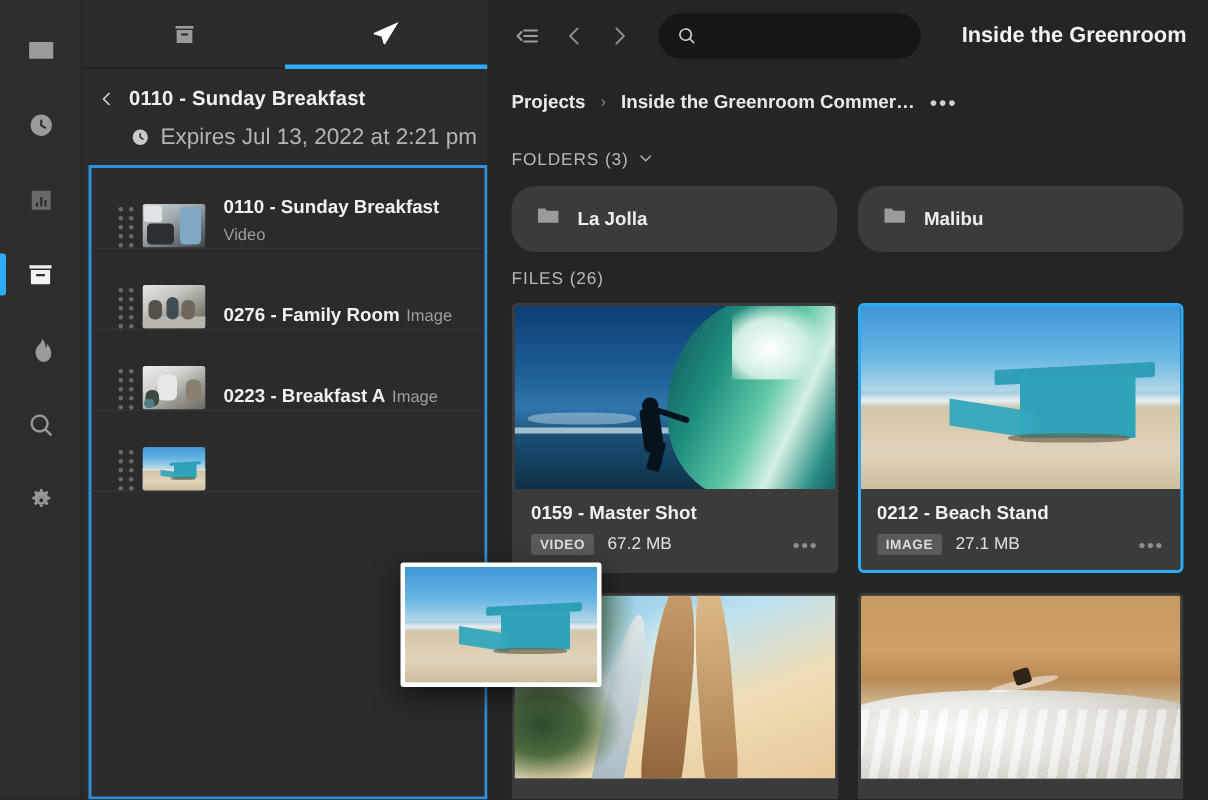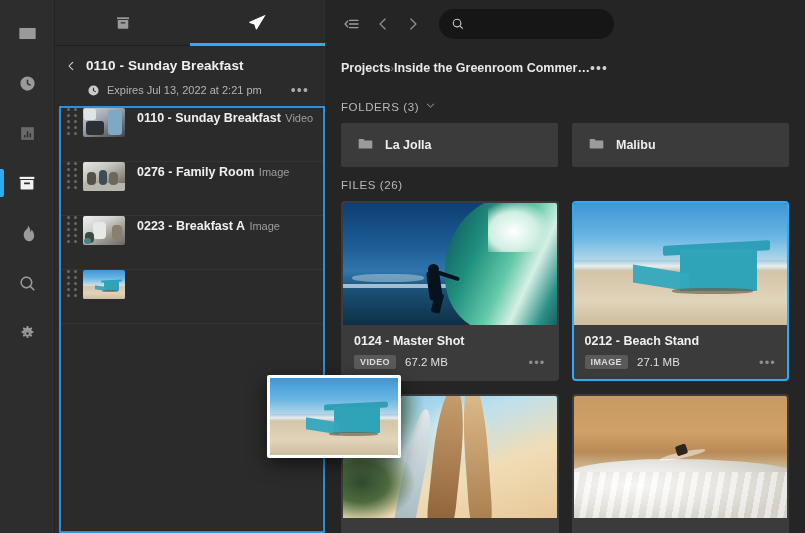--- a/index.html
+++ b/index.html
@@ -68,43 +68,43 @@
   .mid-title {
     font-size: 13.5px; font-weight: bold; color: #f0f0f0;
     letter-spacing: 0.1px; white-space: nowrap;
   }
   .mid-head-row2 {
     display: flex; align-items: center; gap: 7px;
     margin: 10px 0 0 22px;
   }
   .clock-ic { width: 13px; height: 13px; flex: 0 0 13px; }
   .expires {
-    font-size: 11px; color: #b4b4b4; white-space: nowrap;
+    font-size: 15px; color: #b4b4b4; white-space: nowrap;
   }
   .mid-dots {
     margin-left: auto; color: #aaaaaa; font-size: 14px;
     letter-spacing: 1.2px; line-height: 8px; cursor: pointer;
     padding-right: 2px;
   }
 
   
   .droplist {
     margin: 0 0 0 4px;
     border: 2px solid #2f8fd8;
     border-right-width: 2px;
     background: #2b2b2b;
     flex: 1 1 auto;
     display: flex; flex-direction: column;
     overflow: hidden;
     position: relative;
   }
   .file-row {
-    display: flex; align-items: flex-start;
+    display: flex; align-items: flex-end;
     height: 54px; flex: 0 0 54px;
-    padding: 0 8px 0 4px;
+    padding: 0 8px 0 16px;
     border-bottom: 1px solid #343434;
     cursor: pointer;
   }
   .grip {
     width: 14px; flex: 0 0 14px;
     display: grid; grid-template-columns: 3px 3px; gap: 3px 4px;
     justify-content: center; align-content: center;
     margin-right: 4px;
   }
   .grip i { width: 3px; height: 3px; background: #6a6a6a; border-radius: 50%; display:block; }
@@ -163,37 +163,37 @@
   }
   .search-input::placeholder { color: #6d6d6d; }
   .top-title {
     margin-left: auto; font-size: 14.5px; font-weight: bold; color: #f2f2f2;
     white-space: nowrap; overflow: hidden;
     max-width: 170px; text-overflow: clip;
   }
 
   .crumbs {
     height: 40px; flex: 0 0 40px;
-    display: flex; align-items: center; 
+    display: flex; align-items: center; gap: 10px;
     padding: 0 16px;
   }
   .crumb { font-size: 12.5px; font-weight: bold; color: #e9e9e9; cursor: pointer; white-space: nowrap; }
   .crumb.trunc { max-width: 200px; overflow: hidden; text-overflow: ellipsis; }
   .crumb-sep { color: #8a8a8a; font-size: 11px; }
   .crumb-dots { color: #d0d0d0; font-size: 14px; letter-spacing: 1.2px; line-height: 8px; cursor: pointer; }
 
   .scroller { flex: 1 1 auto; overflow: hidden; padding: 0 16px; }
   .sec-label {
     font-size: 11.5px; color: #b9b9b9; letter-spacing: 0.6px;
     display: flex; align-items: center; gap: 6px;
     margin: 12px 0 10px 0;
   }
   .folders { display: flex; gap: 14px; }
   .folder {
-    flex: 1 1 0; height: 44px; background: #3b3b3b; border-radius: 2px;
+    flex: 1 1 0; height: 44px; background: #3b3b3b; border-radius: 16px;
     display: flex; align-items: center; gap: 11px; padding: 0 16px;
     cursor: pointer;
   }
   .folder-name { font-size: 12.5px; font-weight: bold; color: #ededed; }
 
   .files-grid {
     display: grid; grid-template-columns: 1fr 1fr; gap: 13px;
     margin-top: 10px;
   }
   .card {
@@ -539,20 +539,21 @@
 
       <div class="search">
         <span class="search-ic">
           <svg width="14" height="14" viewBox="0 0 24 24">
               <path d="M10.4 3a7.4 7.4 0 1 0 4.5 13.28l4.5 4.5 1.4-1.4-4.5-4.5A7.4 7.4 0 0 0 10.4 3zm0 1.9a5.5 5.5 0 1 1 0 11 5.5 5.5 0 0 1 0-11z" fill="#c8c8c8"></path>
             </svg>
         </span>
         <input class="search-input" type="text" placeholder="" style="">
       </div>
 
+      <span class="top-title">Inside the Greenroom</span>
     </div>
 
     <div class="crumbs">
       <span class="crumb">Projects</span>
       <span class="crumb-sep">›</span>
       <span class="crumb trunc">Inside the Greenroom Commer…</span>
       <span class="crumb-dots">•••</span>
     </div>
 
     <div class="scroller">
@@ -598,21 +599,21 @@
                 <span class="cloud"></span>
                 <span class="wave"></span>
                 <span class="lip"></span>
                 <span class="head"></span>
                 <span class="body"></span>
                 <span class="arm"></span>
                 <span class="leg"></span>
               </span>
           </div>
           <div class="card-body">
-            <div class="card-title">0124 - Master Shot</div>
+            <div class="card-title">0159 - Master Shot</div>
             <div class="card-row2">
               <span class="badge">VIDEO</span>
               <span class="size">67.2 MB</span>
               <span class="card-dots">•••</span>
             </div>
           </div>
         </div>
 
         <div class="card selected">
           <div class="card-img">

